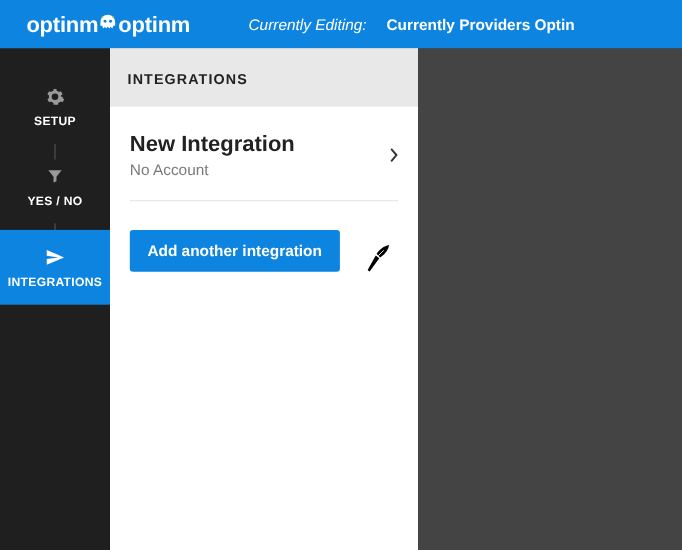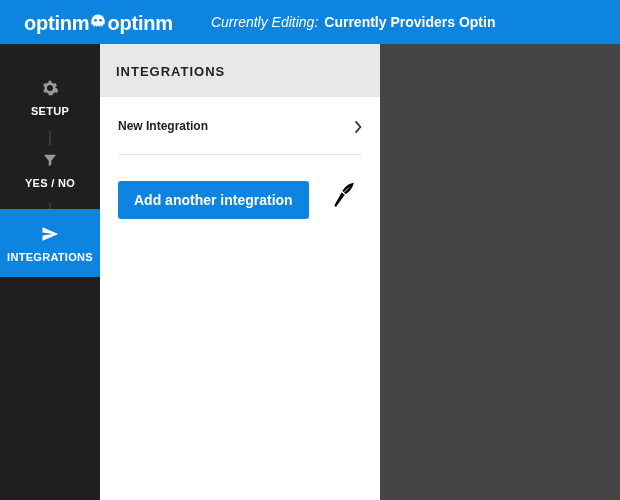--- a/index.html
+++ b/index.html
@@ -9,21 +9,21 @@
     height: 44px;
     background: #0d84e0;
     display: flex;
     align-items: center;
     padding: 0 24px;
     color: #fff;
   }
   .brand { display: flex; align-items: baseline; font-weight: 700; font-size: 20px; letter-spacing: -0.2px; }
   .brand .logo-icon { margin: 0 -1px; position: relative; top: 2px; }
   .brand .logo-icon svg { width: 20px; height: 20px; display: block; }
-  .editing { margin-left: 38px; font-size: 14px; display: flex; gap: 6px; align-items: center;}
+  .editing { margin-left: 53px; font-size: 14px; display: flex; gap: 18px; align-items: center;}
   .editing .label { font-style: italic; font-weight: 400; }
   .editing .name { font-weight: 700; }
 
   .body { flex: 1; display: flex; min-height: 0; }
   .sidebar {
     width: 100px; background: #1f1f1f; display: flex; flex-direction: column;
     padding-top: 19px; position: relative;
   }
   .nav-item {
     color: #fff; font-size: 11px; font-weight: 700; text-align: center;
@@ -42,26 +42,26 @@
   .panel { width: 280px; background: #fff; display: flex; flex-direction: column; }
   .panel-head {
     background: #e8e8e8; padding: 20px 16px 18px 16px;
     font-size: 13px; font-weight: 700; letter-spacing: 1px; color: #222;
   }
   .panel-body { padding: 0 18px; flex: 1; overflow: auto; }
   .section-row {
     display: flex; align-items: center; justify-content: space-between;
     padding: 22px 0 20px 0; cursor: pointer;
   }
-  .section-title { font-size: 12px; font-weight: 700; color: #222; line-height: 1.25; }
+  .section-title { font-size: 20px; font-weight: 700; color: #222; line-height: 1.25; }
   .section-sub { font-size: 14px; color: #7a7a7a; font-weight: 400; margin-top: 2px; }
   .chevron svg { width: 8px; height: 14px; display: block; }
   hr.divider { border: 0; border-top: 1px solid #e3e3e3; margin: 0; }
 
-  .add-row { display: flex; align-items: flex-start; gap: 22px; padding: 26px 0; }
+  .add-row { display: flex; align-items: flex-end; gap: 22px; padding: 26px 0; }
   .btn {
     background: #0d84e0; color: #fff; border: 0; border-radius: 3px;
     padding: 11px 16px; font-size: 14px; font-weight: 700; cursor: pointer;
   }
   .cursor-icon svg { width: 26px; height: 26px; display: block; }
 
   .canvas { flex: 1; background: #444; }
 </style>
 </head>
 <body>
@@ -123,20 +123,21 @@
         <div class="nav-label">INTEGRATIONS</div>
       </div>
     </nav>
 
     <section class="panel">
       <div class="panel-head">INTEGRATIONS</div>
       <div class="panel-body">
         <div class="section-row">
           <div>
             <div class="section-title">New Integration</div>
+            <div class="section-sub">No Account</div>
           </div>
           <span class="chevron">
             <svg viewBox="0 0 10 16">
                 <path fill="#333" d="M1 0l8 8-8 8V0z" opacity="0"></path>
                 <path fill="none" stroke="#333" stroke-width="2.2" d="M2 1l6 7-6 7"></path>
               </svg>
           </span>
         </div>
         <hr class="divider">
         <div class="add-row">

